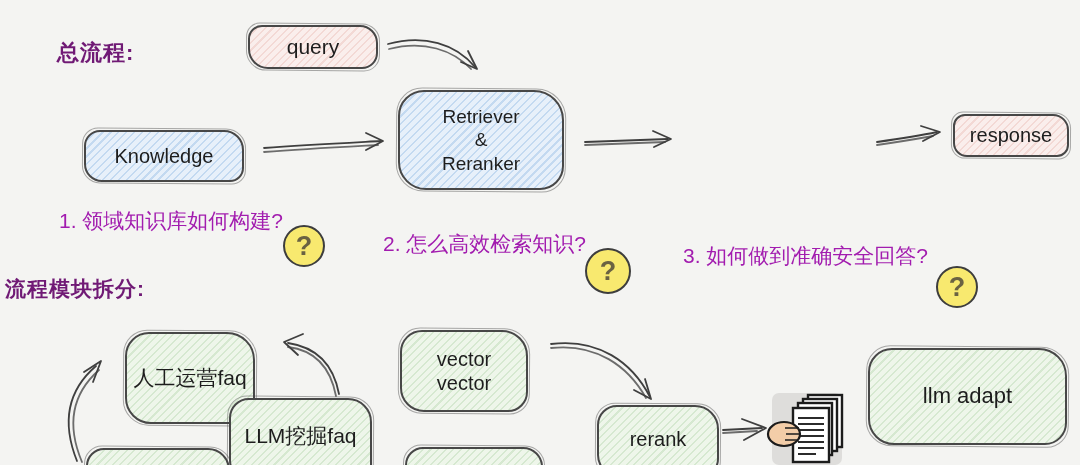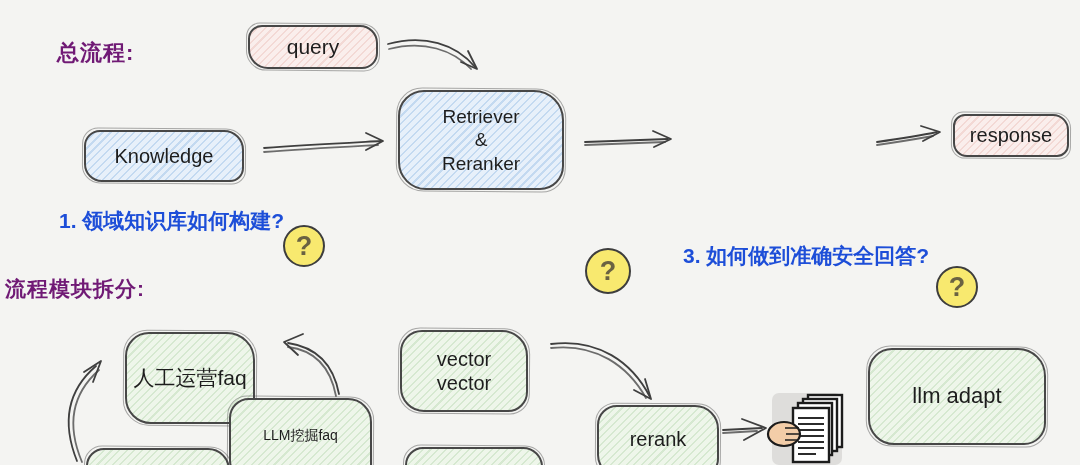--- a/index.html
+++ b/index.html
@@ -3,21 +3,21 @@
 <meta charset="utf-8">
 <style>
   html,body{margin:0;padding:0;background:#e9e9e7;}
   .stage{
     position:relative;width:1080px;height:465px;overflow:hidden;
     background:#f4f4f2;
     font-family:"Liberation Sans","DejaVu Sans",sans-serif;
     color:#1f1f1f;
   }
   .hlabel{position:absolute;font-size:22px;font-weight:600;color:#701a75;letter-spacing:1px;white-space:nowrap;}
-  .qtext{position:absolute;font-size:21px;font-weight:700;color:#1d4ed8;white-space:nowrap;}
+  .qtext{position:absolute;font-size:21px;font-weight:400;color:#a21caf;white-space:nowrap;}
   .box{
     position:absolute;display:flex;flex-direction:column;align-items:center;justify-content:center;
     text-align:center;border:2.3px solid #474747;box-sizing:border-box;line-height:1.22;
     z-index:4;
   }
   .box::before{
     content:"";position:absolute;inset:-4px;border:1.3px solid rgba(70,70,70,.45);
     border-radius:inherit;transform:rotate(.5deg);pointer-events:none;
   }
   .blue{
@@ -68,51 +68,52 @@
 
   <div class="box pink" style="left:953px;top:114px;width:116px;height:43px;border-radius:12px 16px 12px 14px;">
     <span class="lbl">response</span>
   </div>
 
   <div class="qtext" style="left:59px;top:207px;">1. 领域知识库如何构建?</div>
   <div class="qmark" style="left:283px;top:225px;width:42px;height:42px;">
       <span>?</span>
     </div>
 
+  <div class="qtext" style="left:383px;top:230px;">2. 怎么高效检索知识?</div>
   <div class="qmark" style="left:585px;top:248px;width:46px;height:46px;">
       <span>?</span>
     </div>
 
   <div class="qtext" style="left:683px;top:242px;">3. 如何做到准确安全回答?</div>
   <div class="qmark" style="left:936px;top:266px;width:42px;height:42px;">
       <span>?</span>
     </div>
 
   <div class="box green" style="left:125px;top:332px;width:130px;height:92px;border-radius:24px 28px 22px 26px;">
     <span class="lbl" style="font-size:21px;">人工运营faq</span>
   </div>
 
   <div class="box green" style="left:229px;top:398px;width:143px;height:84px;border-radius:20px 24px 18px 22px;z-index:5;">
-    <span class="lbl" style="font-size:14px;margin-top:-8px;">LLM挖掘faq</span>
+    <span class="lbl" style="font-size:21px;margin-top:-8px;">LLM挖掘faq</span>
   </div>
 
   <div class="box green" style="left:86px;top:448px;width:144px;height:42px;border-radius:18px 22px 0 0;"></div>
 
   <div class="box green" style="left:400px;top:330px;width:128px;height:82px;border-radius:22px 26px 20px 24px;">
     <span class="lbl">vector</span>
     <span class="lbl">vector</span>
   </div>
 
   <div class="box green" style="left:405px;top:447px;width:138px;height:38px;border-radius:18px 20px 0 0;"></div>
 
   <div class="box green" style="left:597px;top:405px;width:122px;height:72px;border-radius:20px 24px 18px 22px;">
     <span class="lbl" style="margin-top:-4px;">rerank</span>
   </div>
 
-  <div class="box green" style="left:868px;top:348px;width:178px;height:97px;border-radius:24px 28px 22px 26px;">
+  <div class="box green" style="left:868px;top:348px;width:199px;height:97px;border-radius:24px 28px 22px 26px;">
     <span class="lbl" style="font-size:22px;">llm adapt</span>
   </div>
 
   <svg class="docicon" width="100" height="73" viewBox="0 0 100 73">
     <rect x="24" y="1" width="70" height="72" rx="7" fill="#dedddb"></rect>
     <g stroke="#1c1c1c" stroke-width="2.4" fill="#ffffff">
       <rect x="60" y="3" width="34" height="52"></rect>
       <rect x="55" y="7" width="34" height="52"></rect>
       <rect x="50" y="11" width="34" height="52"></rect>
       <rect x="45" y="16" width="36" height="54"></rect>

